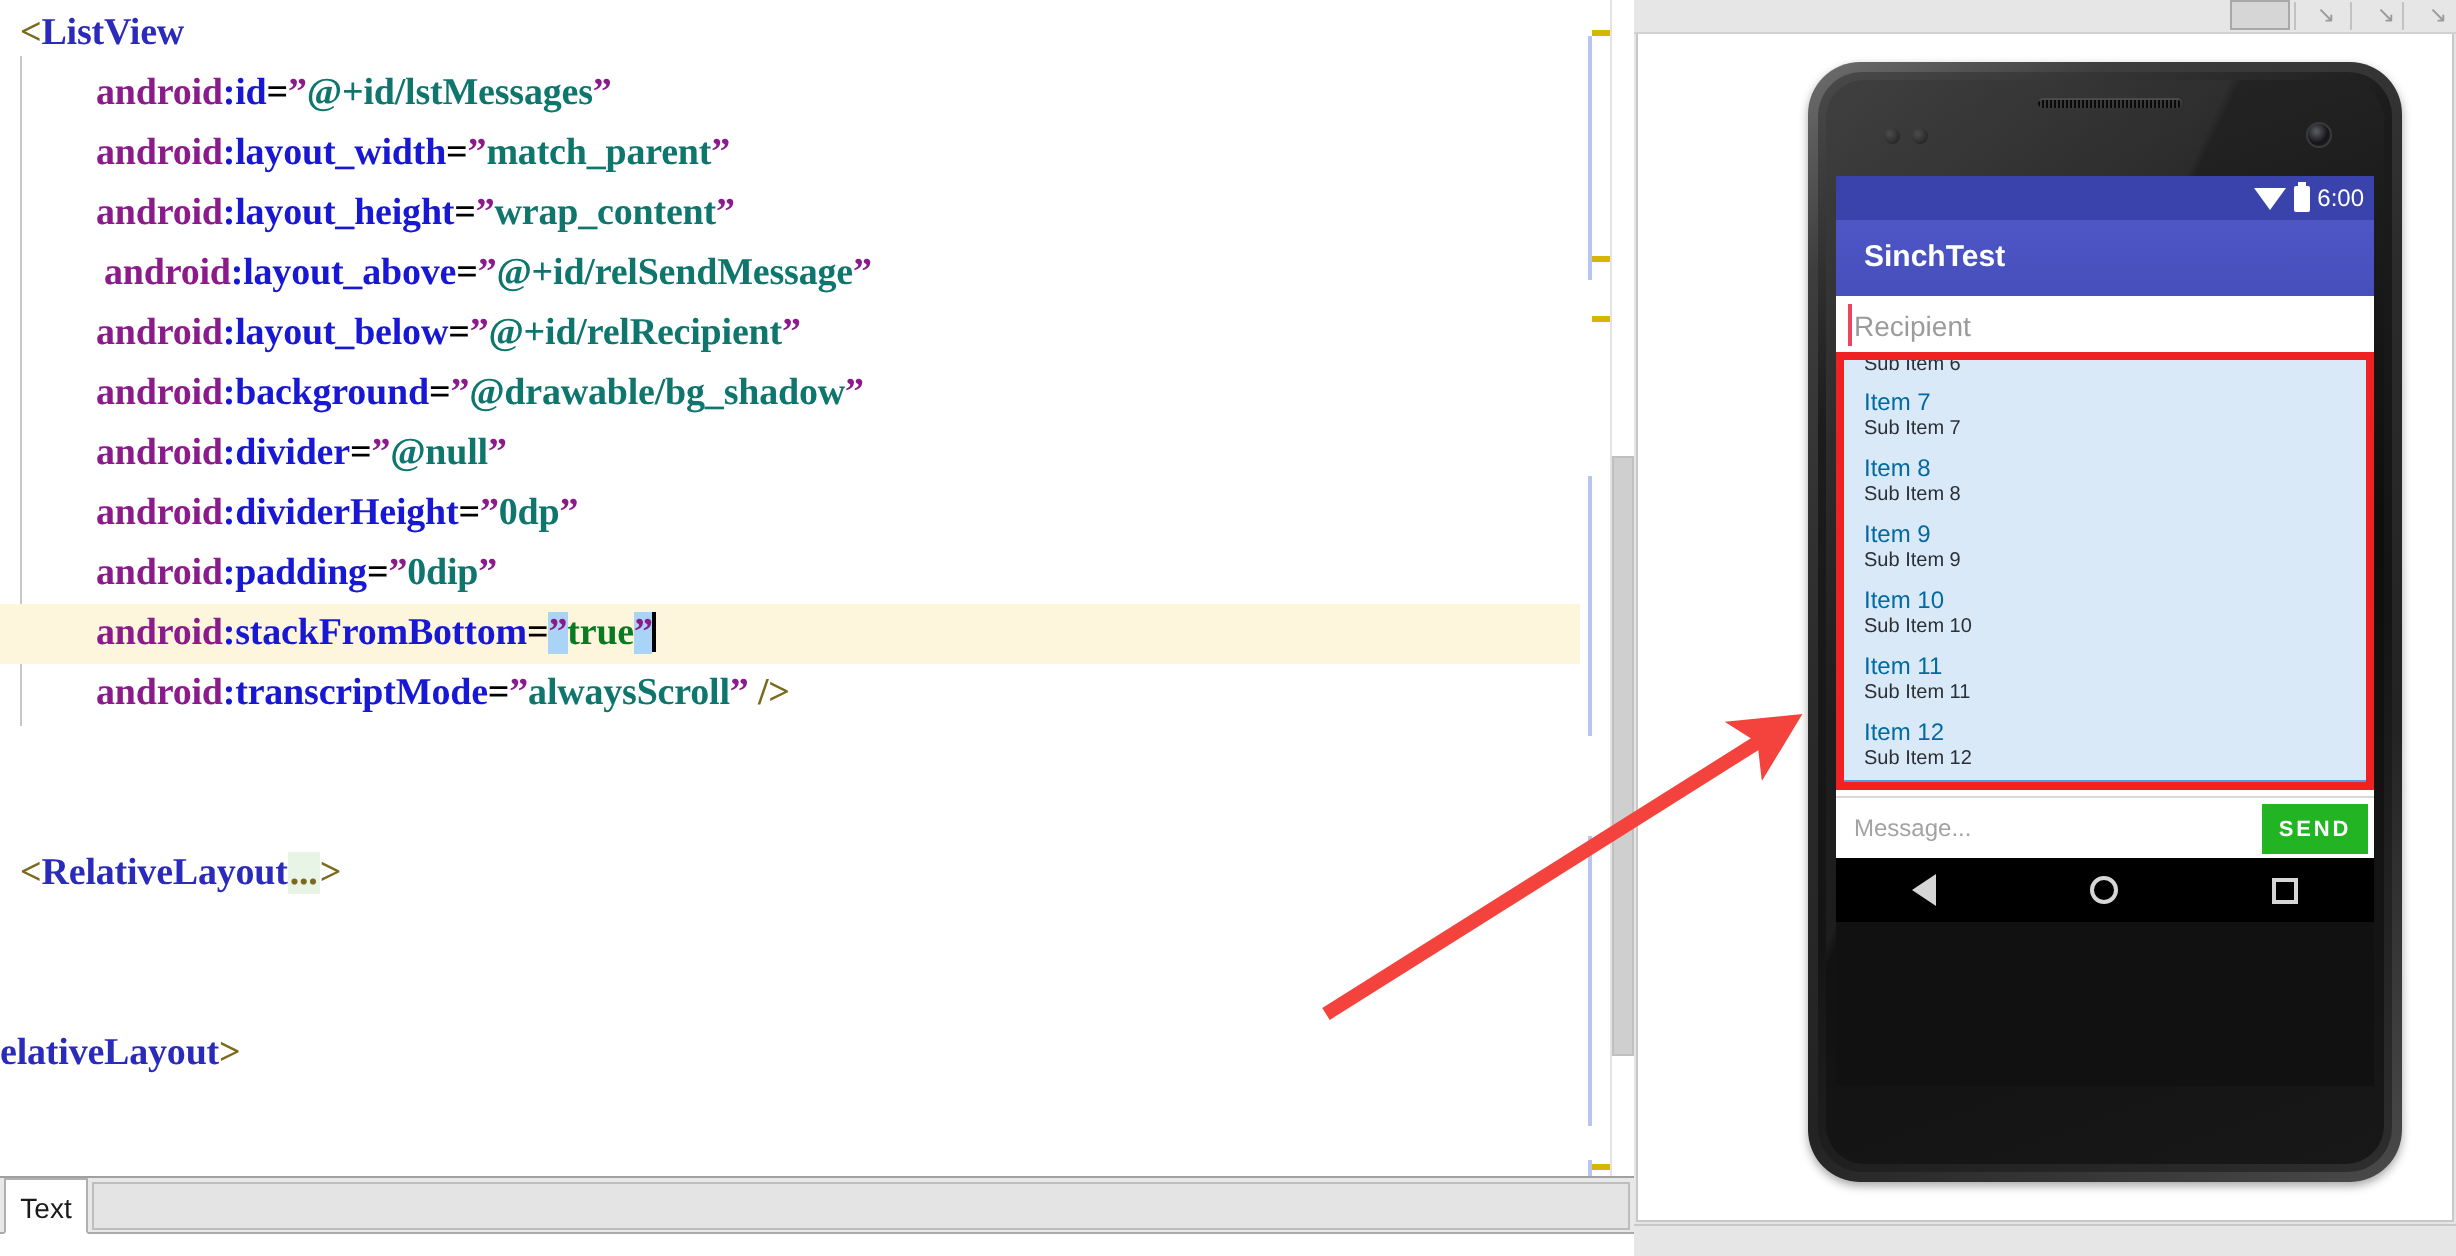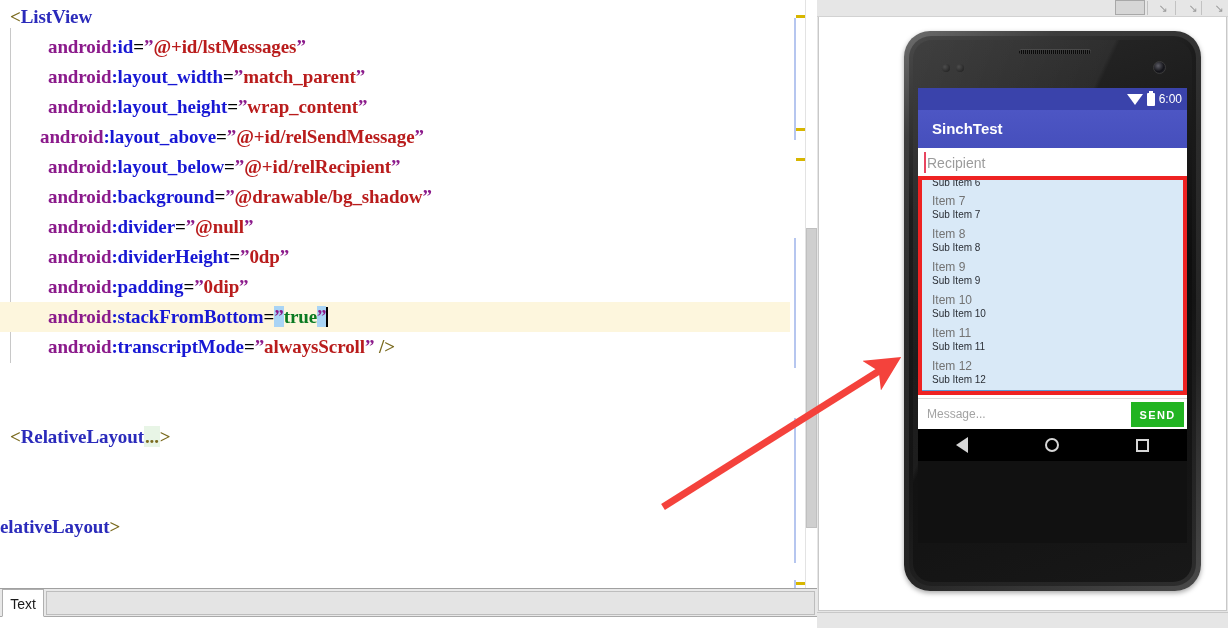--- a/index.html
+++ b/index.html
@@ -46,21 +46,21 @@
     position: absolute;
     left: 0; width: 790px; height: 30px;
     background: #fdf6dd;
   }
   .tok-tag     { color: #2b2bbb; }
   .tok-bracket { color: #7a6a1e; }
   .tok-ns      { color: #8b1a8b; }
   .tok-attr    { color: #1717d4; }
   .tok-eq      { color: #000000; }
   .tok-quote   { color: #8b1a8b; }
-  .tok-str     { color: #b91c1c; }
+  .tok-str     { color: #0f766e; }
   .tok-fold {
     color: #7a6a1e;
     background: #e8f5e6;
     padding: 0 1px;
   }
   .sel-quote {
     background: #a9d4f5;
     color: #8b1a8b;
   }
   .sel-str { color: #0a7a22; }
@@ -291,21 +291,21 @@
     width: 265px; height: 212px;
     background: #d9e9f7;
     border: 1px solid #5b9bd5;
     overflow: hidden;
   }
   .list-item {
     position: absolute; left: 0; width: 265px;
   }
   .item-title {
     position: absolute; left: 11px;
-    font-size: 12px; color: #737373;
+    font-size: 12px; color: #0369a1;
     font-family: "Liberation Sans", sans-serif;
   }
   .item-sub {
     position: absolute; left: 11px;
     font-size: 10px; color: #2b2f36;
     font-family: "Liberation Sans", sans-serif;
   }
   #red-box {
     position: absolute; left: 0px; top: 88px;
     width: 269px; height: 219px;
@@ -377,21 +377,21 @@
   <div id="editor-pane">
 
     <div id="code-area">
       <div class="indent-guide"></div>
       <div class="hl-row" style="top: 302px;"></div>
         <div id="code-lines">
           <div class="code-line" style="top: 2px; padding-left: 10px;"><span class="tok-bracket">&lt;</span><span class="tok-tag">ListView</span></div>
           <div class="code-line" style="top: 32px; padding-left: 48px;"><span class="tok-ns">android</span><span class="tok-attr">:id</span><span class="tok-eq">=</span><span class="tok-quote">”</span><span class="tok-str">@+id/lstMessages</span><span class="tok-quote">”</span></div>
           <div class="code-line" style="top: 62px; padding-left: 48px;"><span class="tok-ns">android</span><span class="tok-attr">:layout_width</span><span class="tok-eq">=</span><span class="tok-quote">”</span><span class="tok-str">match_parent</span><span class="tok-quote">”</span></div>
           <div class="code-line" style="top: 92px; padding-left: 48px;"><span class="tok-ns">android</span><span class="tok-attr">:layout_height</span><span class="tok-eq">=</span><span class="tok-quote">”</span><span class="tok-str">wrap_content</span><span class="tok-quote">”</span></div>
-          <div class="code-line" style="top: 122px; padding-left: 40px;"><span class="tok-ns">android</span><span class="tok-attr">:layout_above</span><span class="tok-eq">=</span><span class="tok-quote">”</span><span class="tok-str">@+id/relSendMessage</span><span class="tok-quote">”</span></div>
+          <div class="code-line" style="top: 122px; padding-left: 52px;"><span class="tok-ns">android</span><span class="tok-attr">:layout_above</span><span class="tok-eq">=</span><span class="tok-quote">”</span><span class="tok-str">@+id/relSendMessage</span><span class="tok-quote">”</span></div>
           <div class="code-line" style="top: 152px; padding-left: 48px;"><span class="tok-ns">android</span><span class="tok-attr">:layout_below</span><span class="tok-eq">=</span><span class="tok-quote">”</span><span class="tok-str">@+id/relRecipient</span><span class="tok-quote">”</span></div>
           <div class="code-line" style="top: 182px; padding-left: 48px;"><span class="tok-ns">android</span><span class="tok-attr">:background</span><span class="tok-eq">=</span><span class="tok-quote">”</span><span class="tok-str">@drawable/bg_shadow</span><span class="tok-quote">”</span></div>
           <div class="code-line" style="top: 212px; padding-left: 48px;"><span class="tok-ns">android</span><span class="tok-attr">:divider</span><span class="tok-eq">=</span><span class="tok-quote">”</span><span class="tok-str">@null</span><span class="tok-quote">”</span></div>
           <div class="code-line" style="top: 242px; padding-left: 48px;"><span class="tok-ns">android</span><span class="tok-attr">:dividerHeight</span><span class="tok-eq">=</span><span class="tok-quote">”</span><span class="tok-str">0dp</span><span class="tok-quote">”</span></div>
           <div class="code-line" style="top: 272px; padding-left: 48px;"><span class="tok-ns">android</span><span class="tok-attr">:padding</span><span class="tok-eq">=</span><span class="tok-quote">”</span><span class="tok-str">0dip</span><span class="tok-quote">”</span></div>
           <div class="code-line" style="top: 302px; padding-left: 48px;"><span class="tok-ns">android</span><span class="tok-attr">:stackFromBottom</span><span class="tok-eq">=</span><span class="sel-quote">”</span><span class="sel-str">true</span><span class="sel-quote">”</span><span class="caret"></span></div>
           <div class="code-line" style="top: 332px; padding-left: 48px;"><span class="tok-ns">android</span><span class="tok-attr">:transcriptMode</span><span class="tok-eq">=</span><span class="tok-quote">”</span><span class="tok-str">alwaysScroll</span><span class="tok-quote">”</span><span class="tok-eq"> </span><span class="tok-bracket">/&gt;</span></div>
           <div class="code-line" style="top: 422px; padding-left: 10px;"><span class="tok-bracket">&lt;</span><span class="tok-tag">RelativeLayout</span><span class="tok-fold">...</span><span class="tok-bracket">&gt;</span></div>
           <div class="code-line" style="top: 512px;"><span class="tok-tag">elativeLayout</span><span class="tok-bracket">&gt;</span></div>
         </div>

